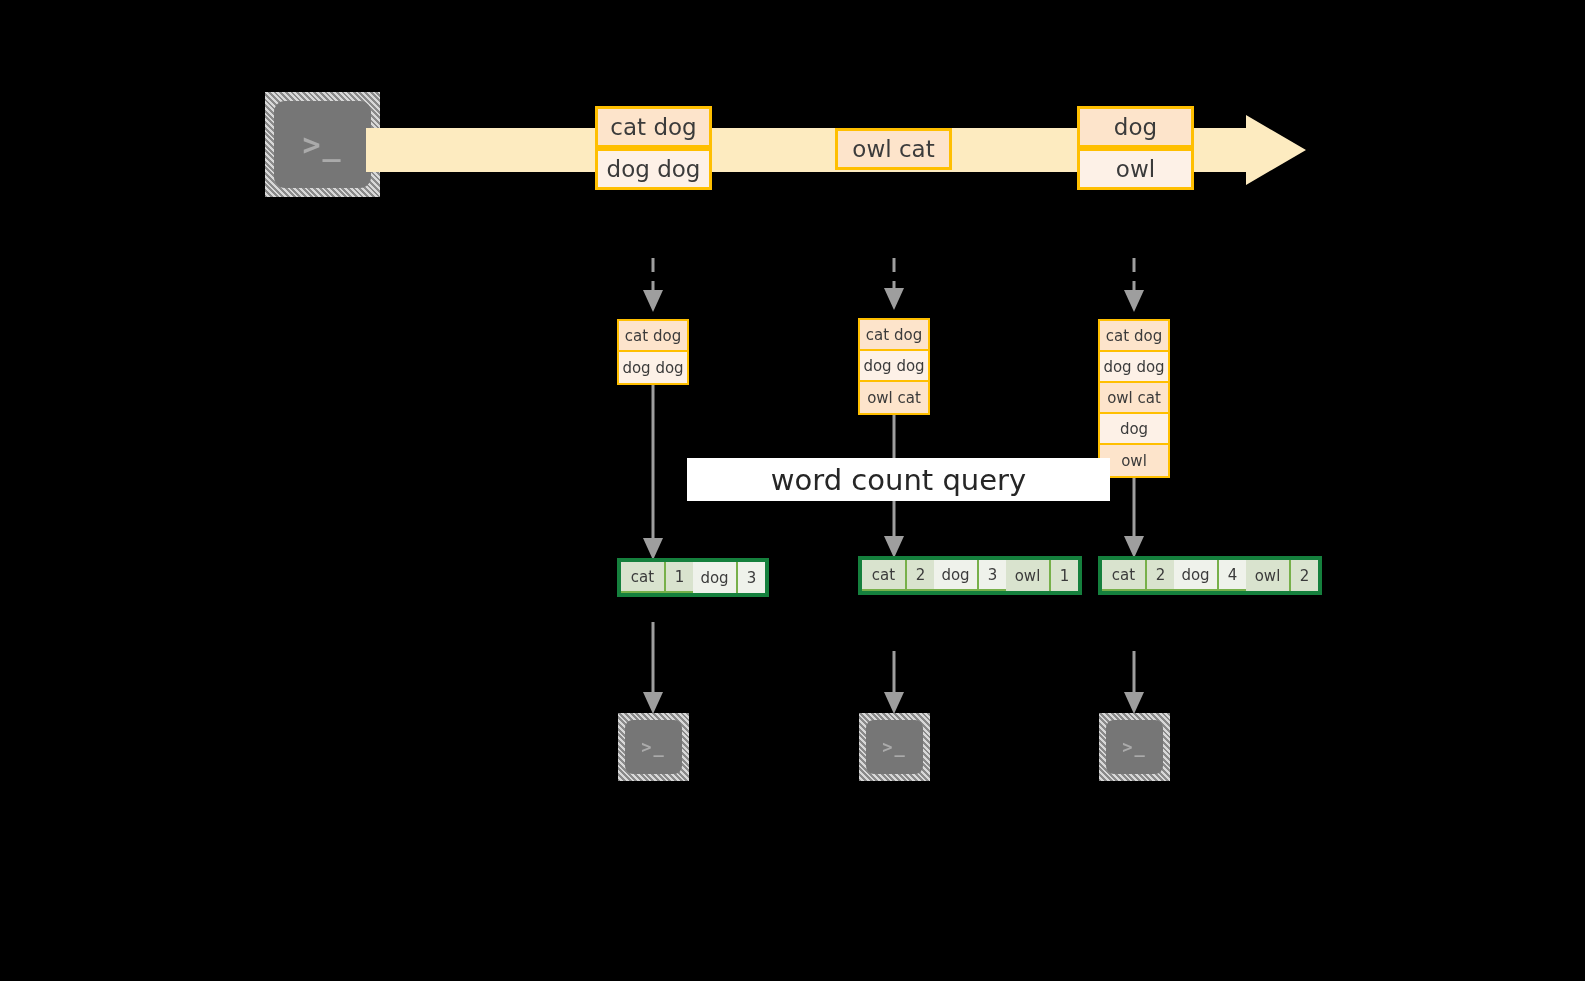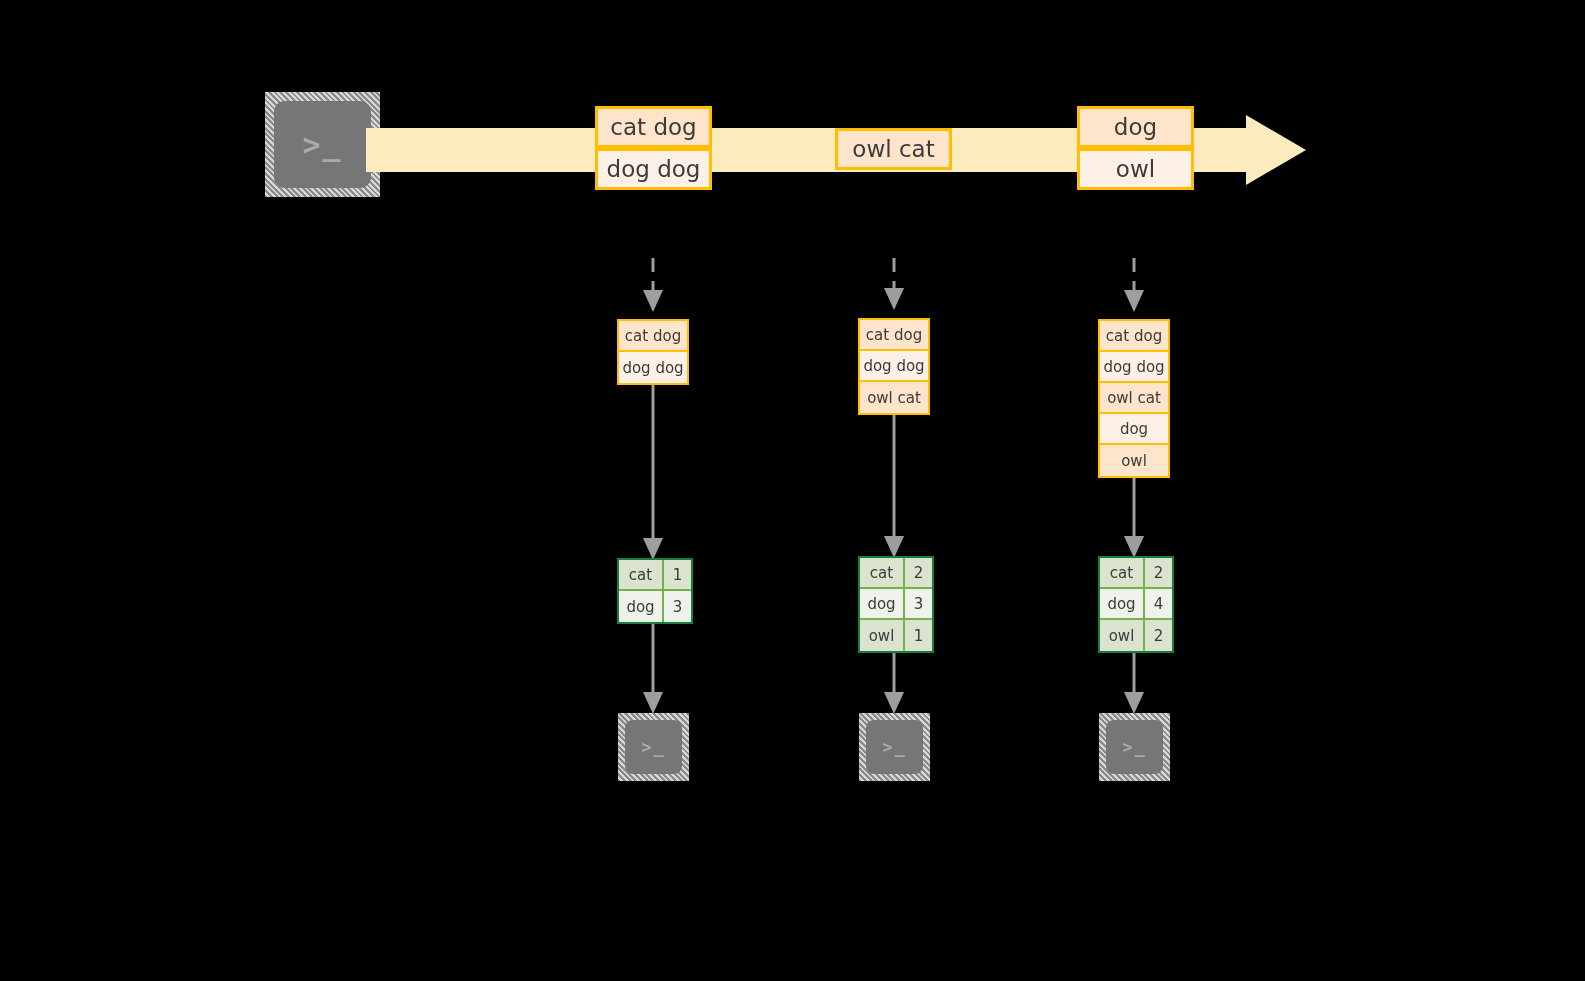--- a/index.html
+++ b/index.html
@@ -87,23 +87,23 @@
     white-space: nowrap;
     height: 31px;
   }
   .streamtbl .srow:last-child { border-bottom: none; }
   .streamtbl .srow.alt { background: #FDF1E7; }
 
   
   .kvtbl {
     position: absolute;
     box-sizing: border-box;
-    border: 2px solid #15803d;
-    display: flex;
-    flex-direction: column;
+    border: 4px solid #15803d;
+    display: flex;
+    flex-direction: row;
   }
   .kvtbl .krow {
     display: flex;
     height: 31px;
     box-sizing: border-box;
     border-bottom: 2px solid #77B04A;
   }
   .kvtbl .krow:last-child { border-bottom: none; }
   .kvtbl .kcell, .kvtbl .vcell {
     box-sizing: border-box;
@@ -225,20 +225,23 @@
       <span>owl cat</span>
     </div>
     <div class="srow alt">
       <span>dog</span>
     </div>
     <div class="srow">
       <span>owl</span>
     </div>
   </div>
 
+  <div class="queryband">
+    <span class="qlabel">word count query</span>
+  </div>
 
   <div class="kvtbl" style="left:617px; top:558px;">
     <div class="krow">
       <div class="kcell">cat</div>
       <div class="vcell">1</div>
     </div>
     <div class="krow alt">
       <div class="kcell">dog</div>
       <div class="vcell">3</div>
     </div>

